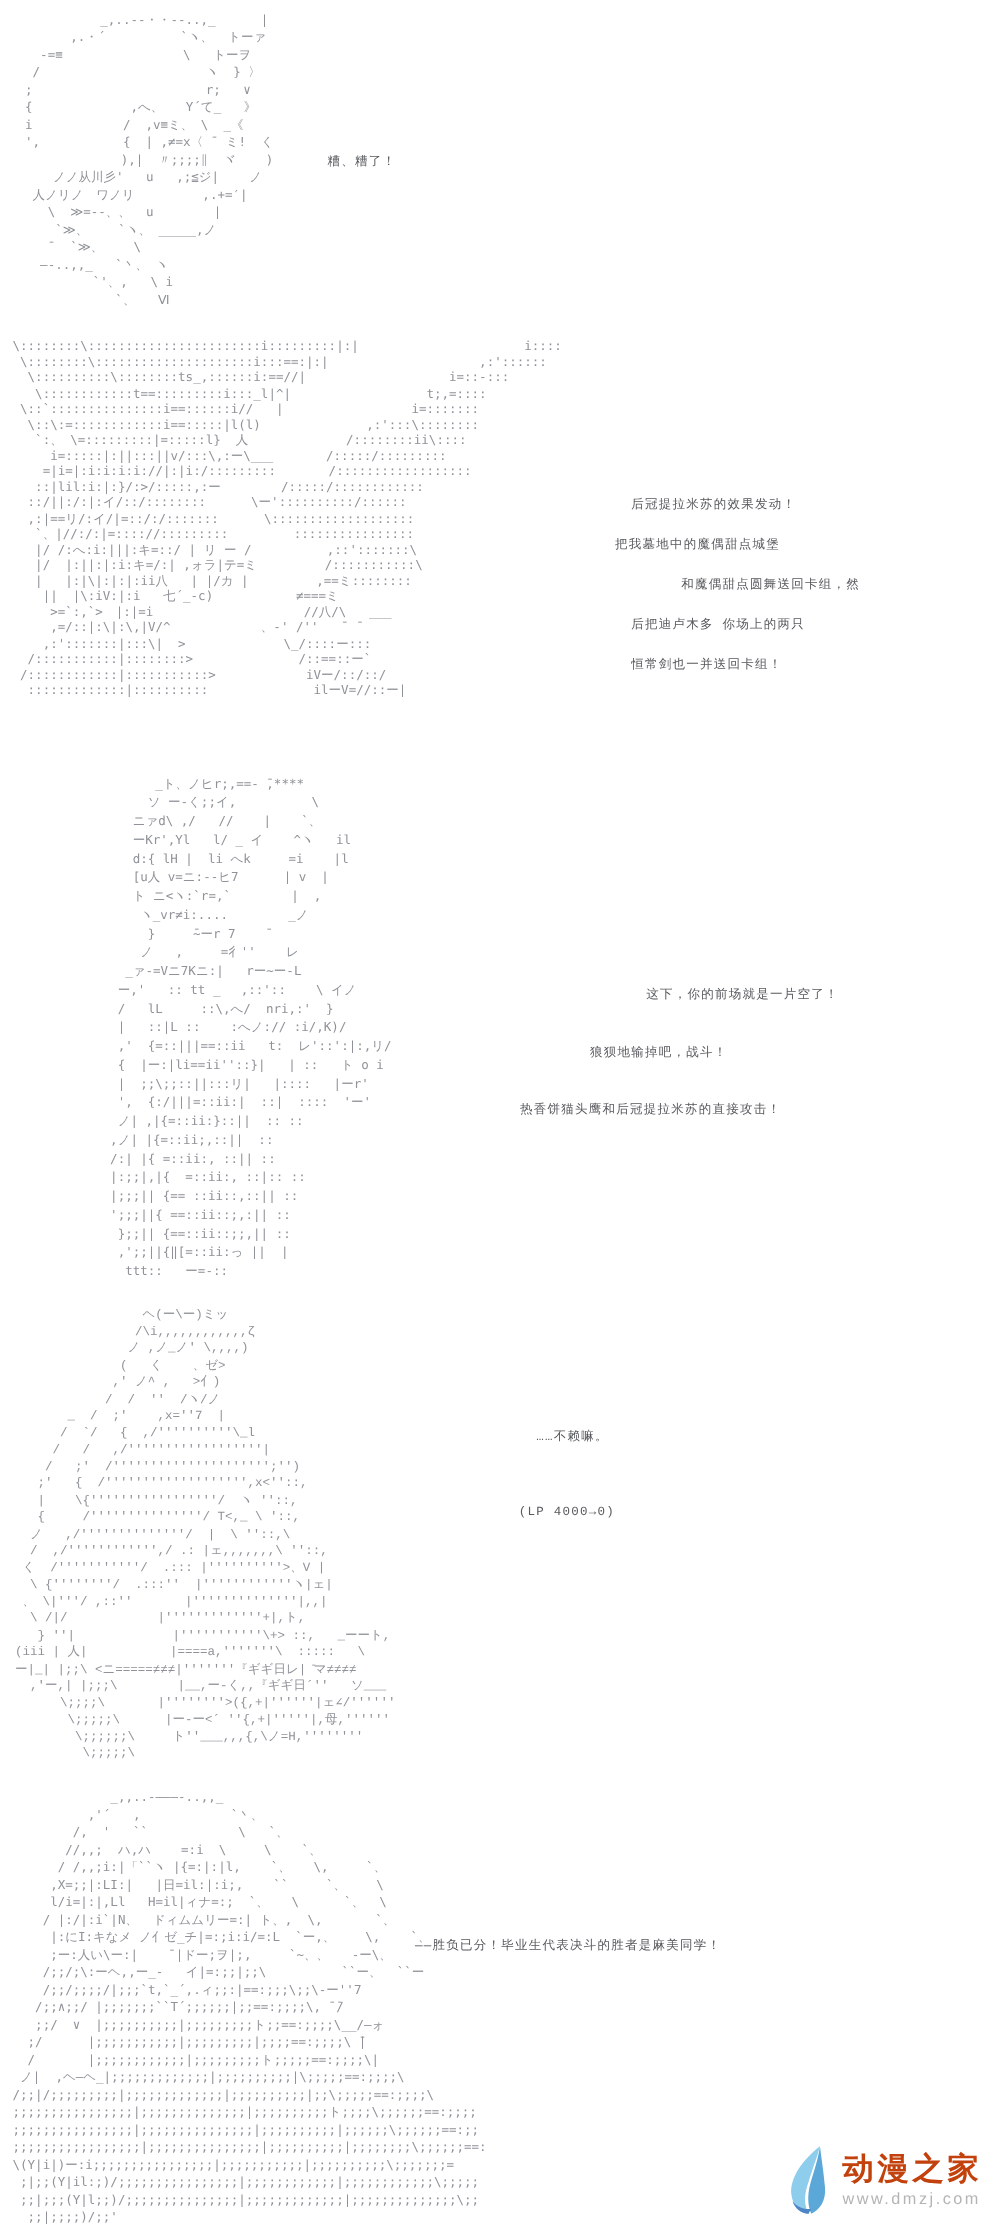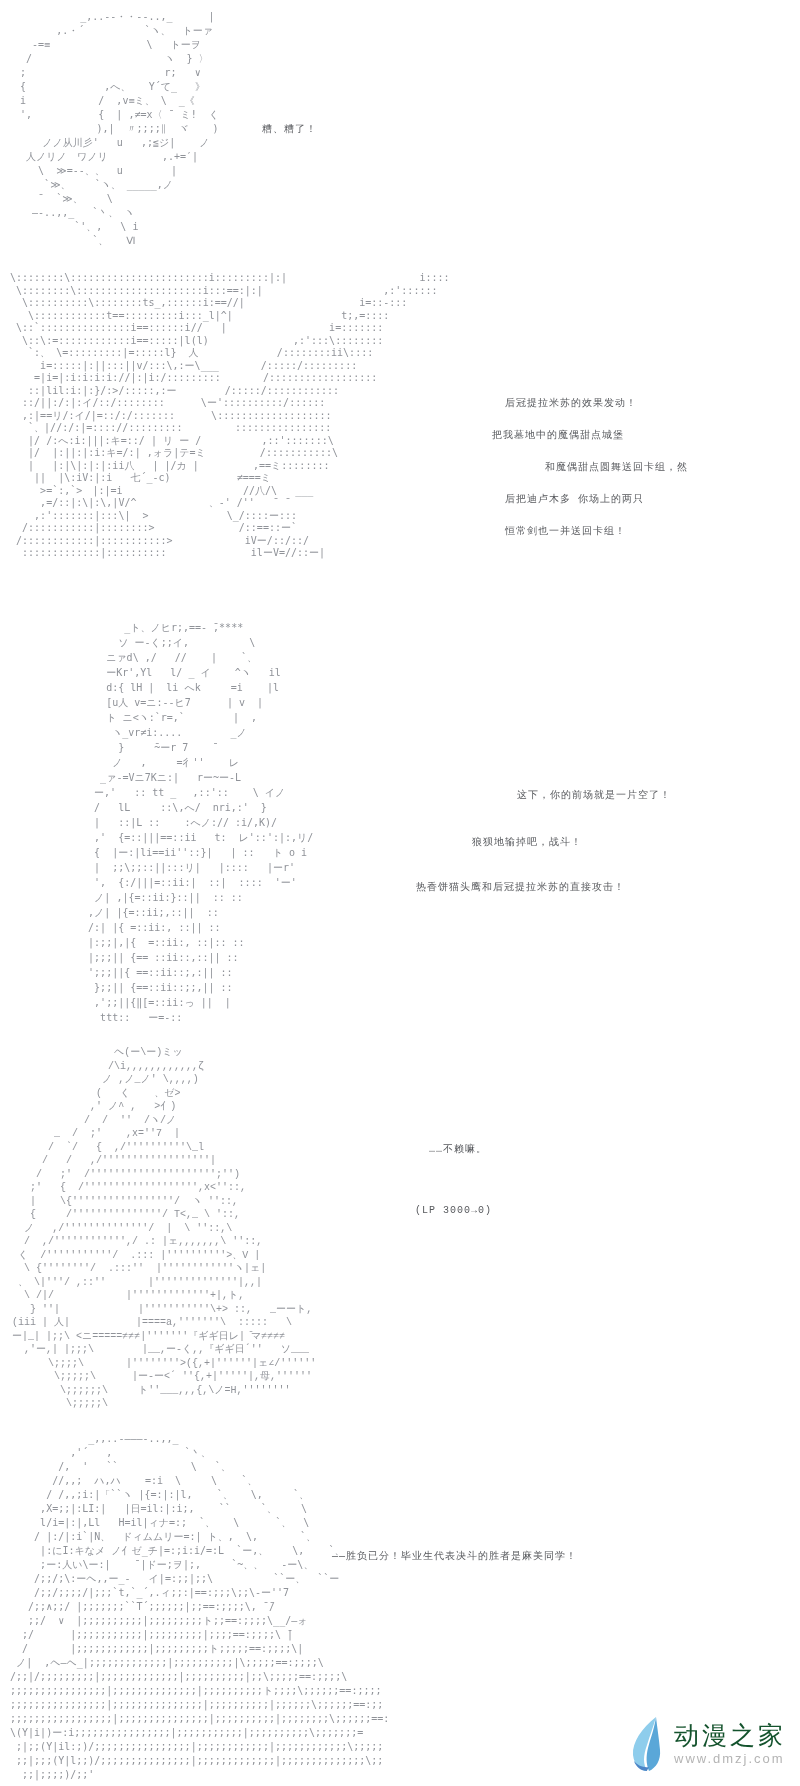--- a/index.html
+++ b/index.html
@@ -29,21 +29,21 @@
     letter-spacing: 1px;
     white-space: nowrap;
     font-family: Liberation Mono, monospace;
   }
   .watermark {
     position: absolute; right: 14px; bottom: 14px;
     display: flex; align-items: center; gap: 8px;
   }
   .wm-logo { width: 40px; height: 56px; }
   .wm-text { display: flex; flex-direction: column; align-items: flex-start; }
-  .wm-name { font-size: 25px; font-weight: normal; color: #14532d; letter-spacing: 3px; line-height: 1.1; }
+  .wm-name { font-size: 25px; font-weight: bold; color: #c2410c; letter-spacing: 3px; line-height: 1.1; }
   .wm-url  { font-size: 13px; color: #b4b4b4; letter-spacing: 2px; margin-top: 1px; }
 </style>
 </head>
 <body>
 
 <div class="page">
 
   <pre class="aa p1">            _,..-‐・・‐-..,_      |
         ,.・´          `ヽ、  トーァ
     -=≡                \   トーヲ
@@ -144,21 +144,21 @@
    \ /|/            |'''''''''''''+|,ト,
     } ''|             |'''''''''''\+&gt; ::,   _ーート,
  (iii | 人|           |====a,'''''''\  :::::   \
  ー|_| |;;\ &lt;ニ=====≠≠≠|'''''''『ギギ日レ| ̄マ≠≠≠≠
    ,'ー,| |;;;\        |__,ー-く,,『ギギ日´''   ソ___
        \;;;;\       |''''''''&gt;({,+|''''''|ェ∠/''''''
         \;;;;;\      |ー-ー&lt;´ ''{,+|'''''|,母,''''''
          \;;;;;;\     ト''___,,,{,\ノ=H,''''''''
           \;;;;;\</pre>
   <div class="dlg" style="left:429px; top:1142px;">……不赖嘛。</div>
-  <div class="dlg" style="left:415px; top:1205px;">(LP 3000→0)</div>
+  <div class="dlg" style="left:415px; top:1205px;">(LP 4000→0)</div>
 
   <pre class="aa p5">              _,,..-―――-..,,_
            ,'´   ,            `丶、
          /,  '   ``            \   `、
         //,,;  ハ,ハ    =:i  \     \    `、
        / /,,;i:|「``ヽ |{=:|:|l,    `、   \,     `、
       ,X=;;|:LI:|   |日=il:|:i;,    ``     `、    \
       l/i=|:|,Ll   H=il|ィナ=:;  `、   \      `、  \
      / |:/|:i`|N、  ドィムムリー=:| ト、,  \,       `、
       |:にI:キなメ ノ亻ゼ_チ|=:;i:i/=:L  `ー,、    \,    `、

